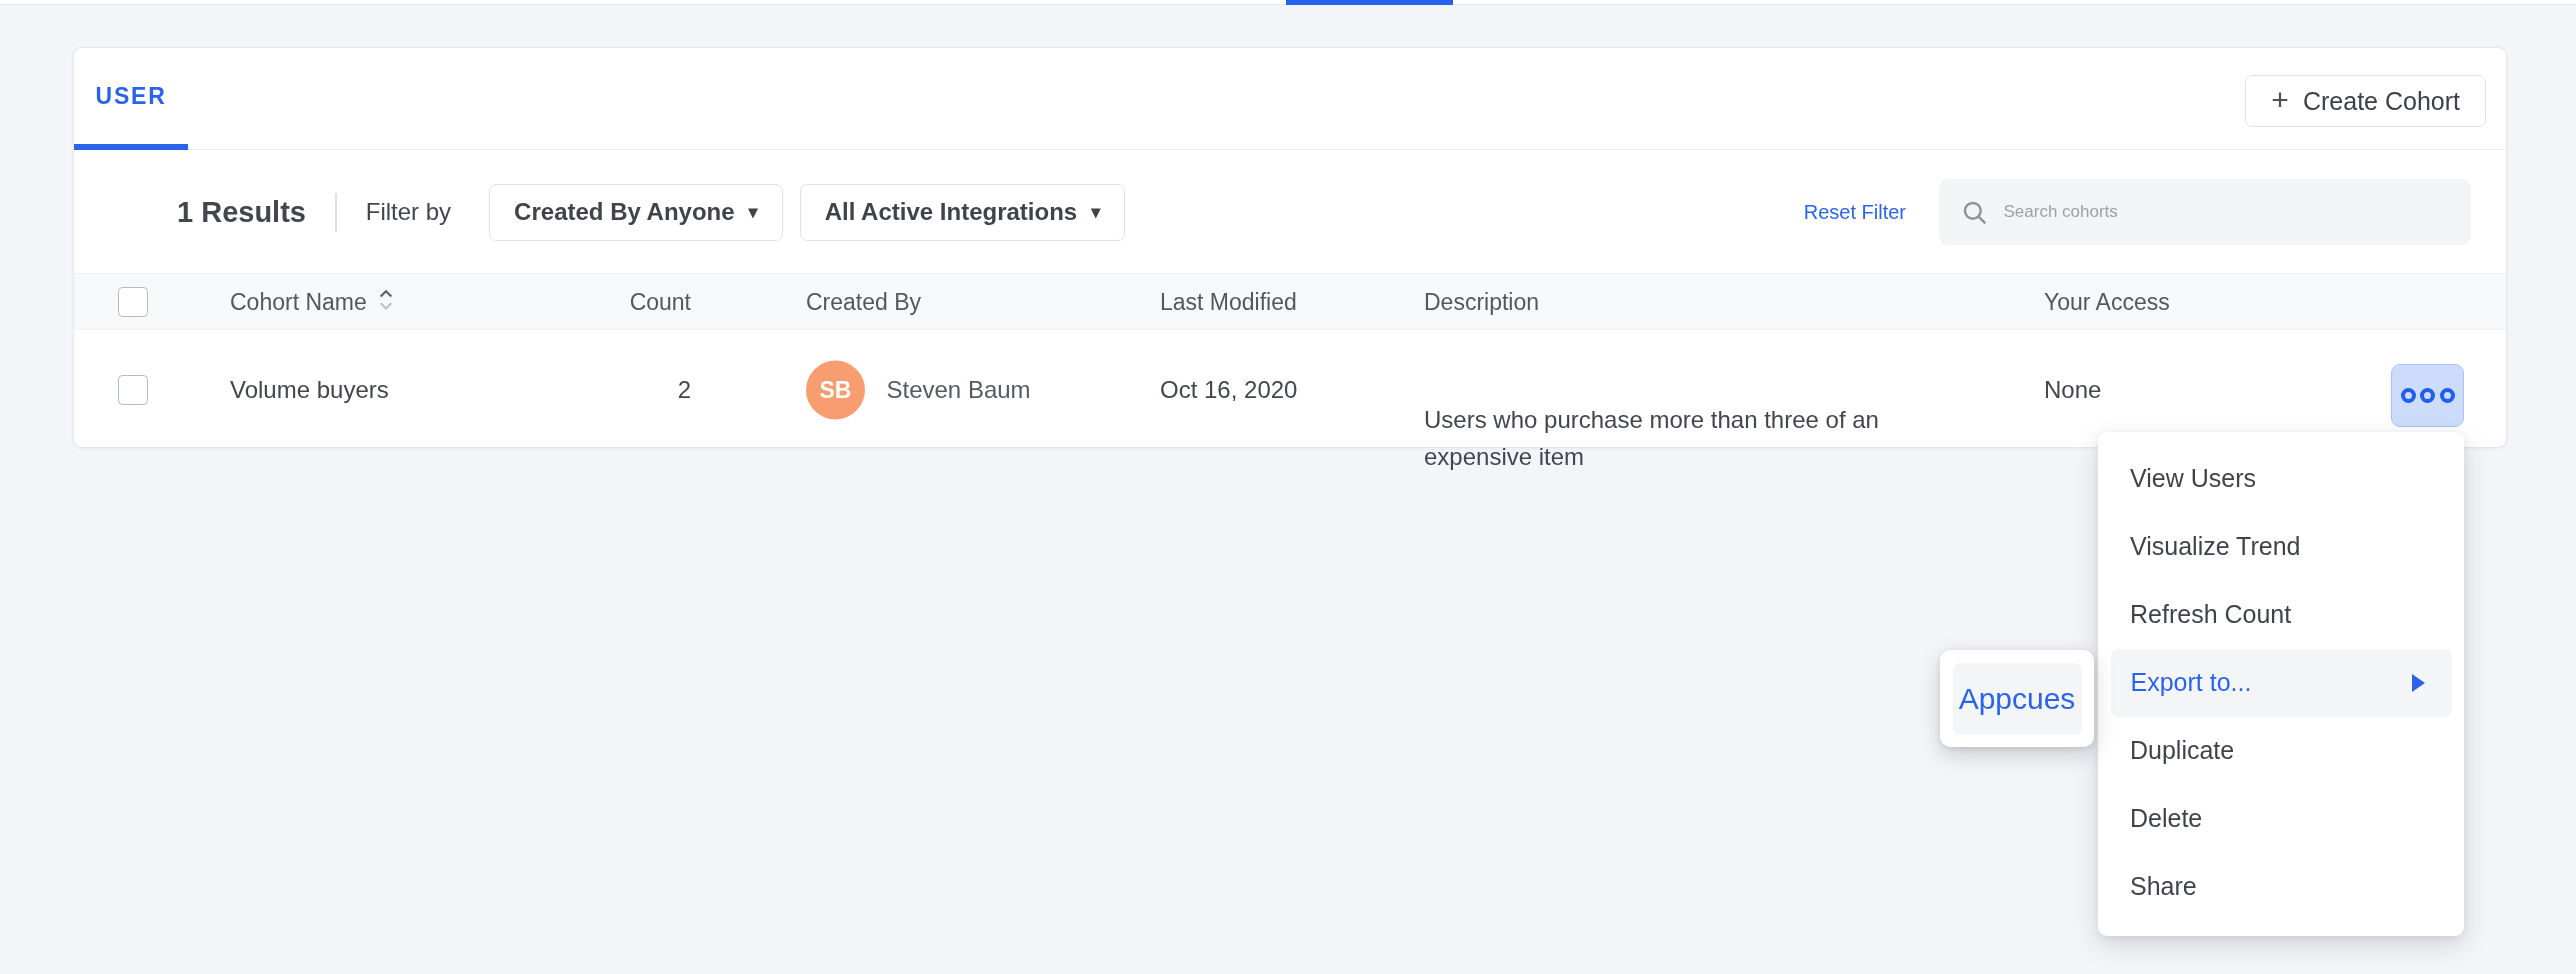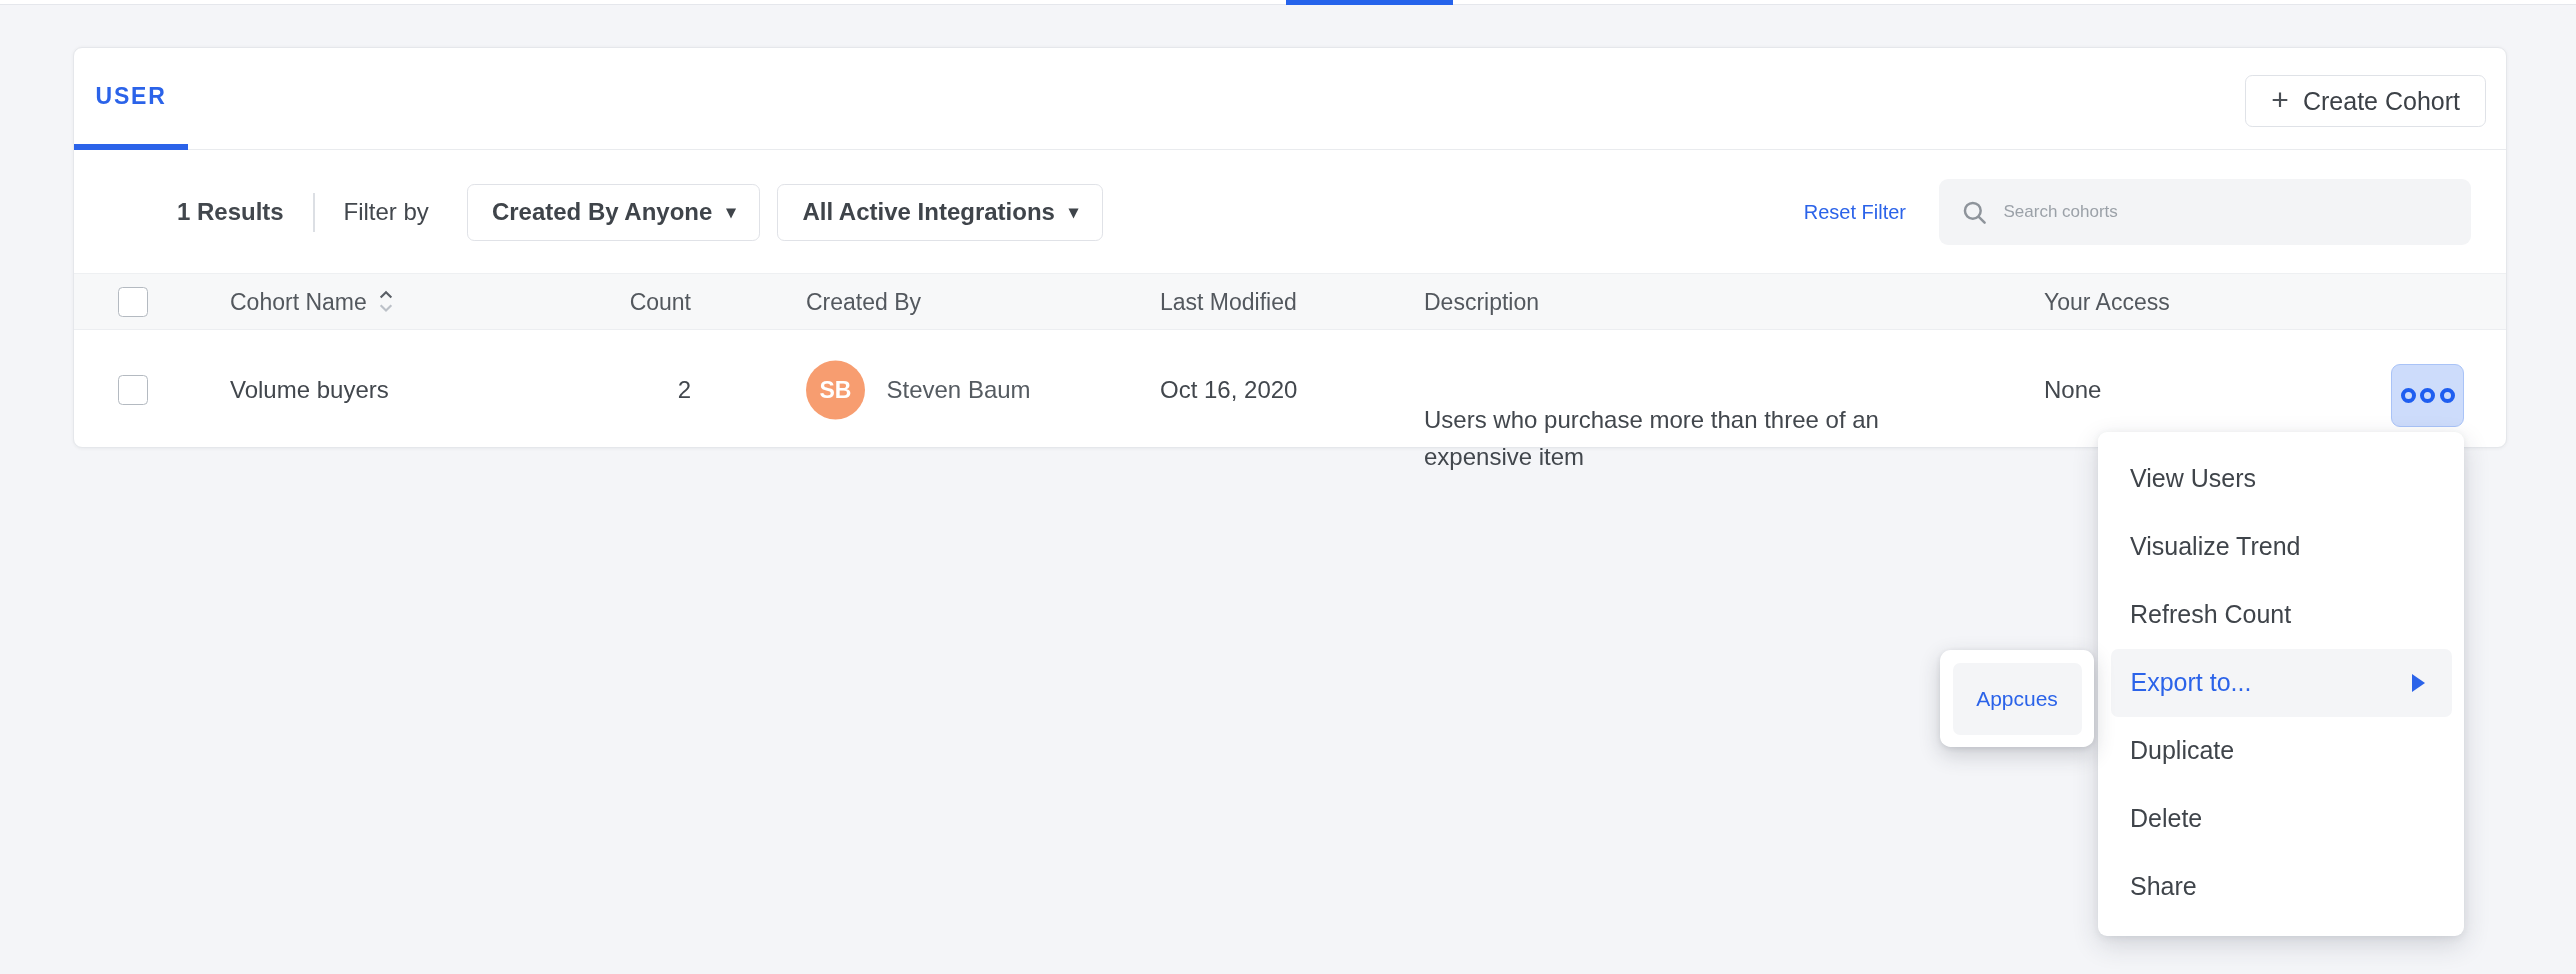--- a/index.html
+++ b/index.html
@@ -48,21 +48,21 @@
   .create-btn .plus { font-size:30px; font-weight:400; color:#4a4f55; line-height:1; margin-top:-2.7px; }
 
   
   .filter-row {
     position:absolute; left:0; top:103px; width:100%; height:122px;
   }
   .filter-left {
     position:absolute; left:103px; top:0; height:100%;
     display:flex; align-items:center;
   }
-  .results-count { font-size:24px; font-weight:700; color:#42474d; }
+  .results-count { font-size:29px; font-weight:700; color:#42474d; }
   .v-divider { width:1.8px; height:39px; background:#dcdfe4; margin:0 29px; }
   .filter-by { font-size:24px; color:#42474d; margin-right:38px; }
   .dropdown {
     height:57px; display:flex; align-items:center; gap:14px; padding:0 24px;
     background:#fff; border:0.9px solid #e0e2e7; border-radius:7.2px;
     font-size:24px; font-weight:600; color:#3f444a; cursor:pointer; margin-right:17px;
   }
   .dropdown .caret { font-size:18px; color:#3f444a; }
   .filter-right {
     position:absolute; right:35px; top:0; height:100%;
@@ -88,21 +88,21 @@
   .cell { position:absolute; top:50%; transform:translateY(-50%); white-space:nowrap; }
   .thead .cell { font-size:23px; color:#53585e; }
   .col-check   { left:44px; }
   .col-name    { left:156px; }
   .col-count   { left:438px; width:179px; text-align:right; }
   .col-creator { left:732px; }
   .col-date    { left:1086px; }
   .col-desc    { left:1350px; }
   .col-access  { left:1970px; }
 
-  .sort-wrap { display:inline-flex; align-items:center; gap:10.7px; }
+  .sort-wrap { display:inline-flex; gap:10.7px; }
   .sort-icon { display:inline-flex; flex-direction:column; gap:1.8px; }
 
   .trow { position:absolute; left:0; top:283px; width:100%; height:117px; }
   .trow .cell { font-size:24px; color:#42474d; }
   input.cbx {
     appearance:none; -webkit-appearance:none;
     width:30px; height:30px; background:#fff;
     border:1.8px solid #b4bac1; border-radius:4.5px; cursor:pointer; display:block;
   }
   .cohort-link { color:#2b63e9; cursor:pointer; }
@@ -148,21 +148,21 @@
   
   .submenu {
     position:absolute; left:1940px; top:650px; width:154px; height:97px;
     background:#fff; border-radius:10.7px; padding:12.5px;
     box-shadow:0 7.2px 21.5px rgba(40,45,60,.20), 0 1.8px 5.4px rgba(40,45,60,.10);
     z-index:21;
   }
   .submenu-item {
     width:100%; height:100%; background:#f4f5f7; border-radius:7.2px;
     display:flex; align-items:center; justify-content:center;
-    font-size:21px; color:#2b63e9; cursor:pointer;
+    font-size:30px; color:#2b63e9; cursor:pointer;
   }
 </style>
 </head>
 <body>
 
 <div class="top-strip">
   <div class="top-indicator"></div>
 </div>
 
 <div class="card">

